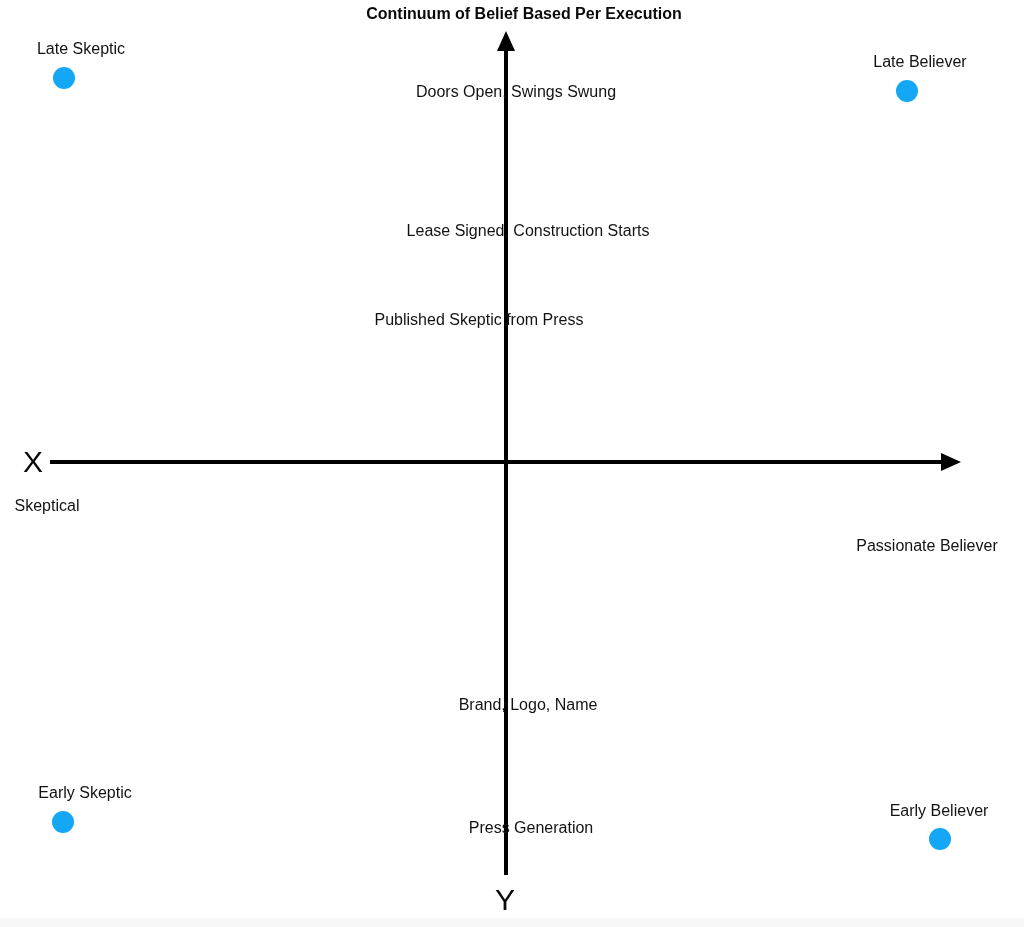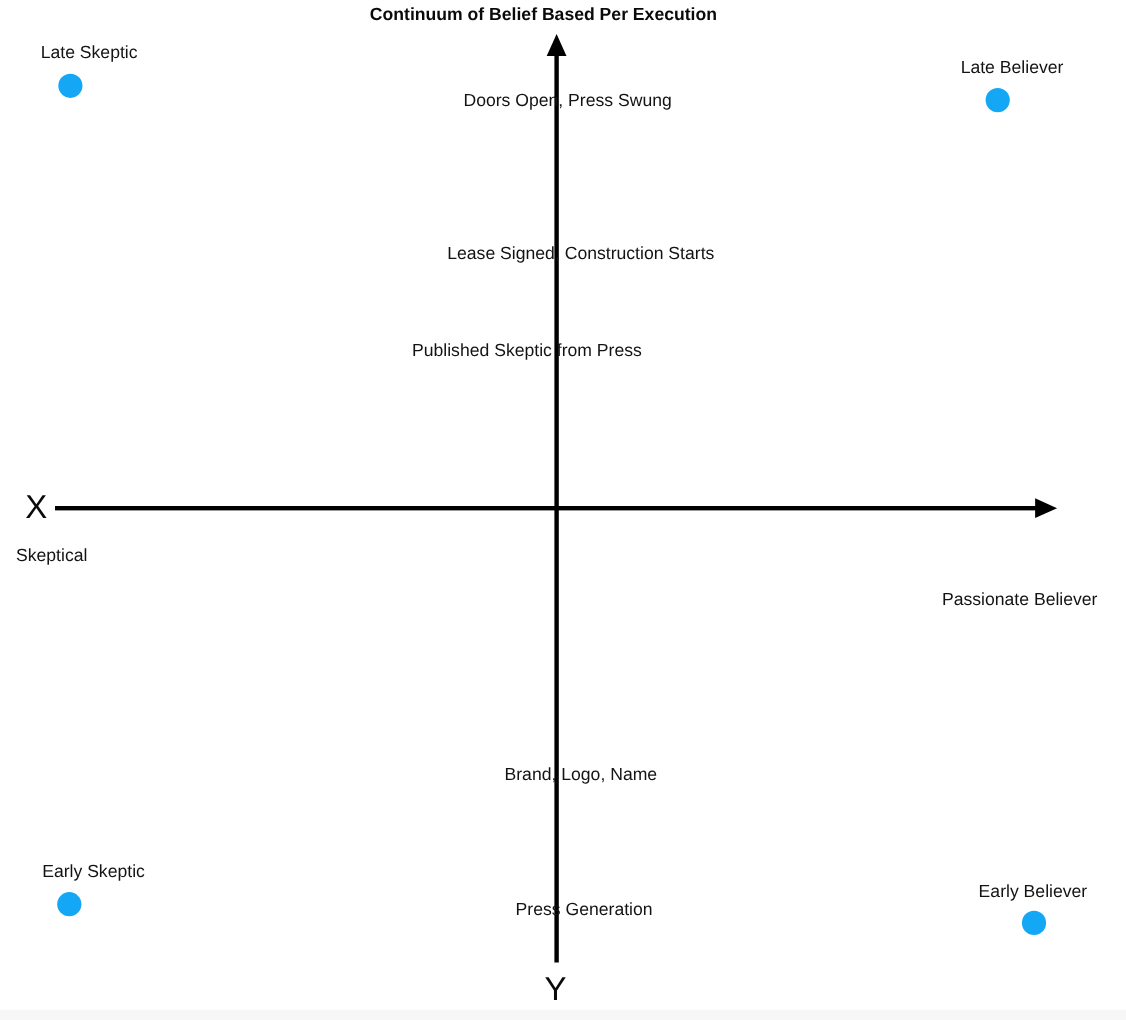--- a/index.html
+++ b/index.html
@@ -86,34 +86,34 @@
     width: 100%;
     height: 9px;
     background: #f7f7f8;
   }
 </style>
 </head>
 <body>
 
 <div id="canvas">
 
-  <div class="centered bold-label" style="left: 494px; top: 14px;">Continuum of Belief Based Per Execution</div>
+  <div class="centered bold-label" style="left: 524px; top: 14px;">Continuum of Belief Based Per Execution</div>
 
   <div class="v-line"></div>
   <div class="arrow-up"></div>
   <div class="h-line"></div>
   <div class="arrow-right"></div>
 
   <div class="centered axis-letter" style="left: 33px; top: 462px;">X</div>
   <div class="centered label" style="left: 47px; top: 506px;">Skeptical</div>
   <div class="centered label" style="left: 927px; top: 506px; margin-top: 40px;">Passionate Believer</div>
 
   <div class="centered axis-letter" style="left: 505px; top: 900px;">Y</div>
 
-  <div class="centered label" style="left: 516px; top: 92px;">Doors Open, Press Swung</div>
+  <div class="centered label" style="left: 516px; top: 92px;">Doors Open, Swings Swung</div>
   <div class="centered label" style="left: 528px; top: 231px;">Lease Signed, Construction Starts</div>
   <div class="centered label" style="left: 479px; top: 320px;">Published Skeptic from Press</div>
   <div class="centered label" style="left: 528px; top: 705px;">Brand, Logo, Name</div>
   <div class="centered label" style="left: 531px; top: 828px;">Press Generation</div>
 
   <div class="centered label" style="left: 81px; top: 49px;">Late Skeptic</div>
   <div class="centered label" style="left: 920px; top: 62px;">Late Believer</div>
   <div class="centered label" style="left: 85px; top: 793px;">Early Skeptic</div>
   <div class="centered label" style="left: 939px; top: 811px;">Early Believer</div>
 

